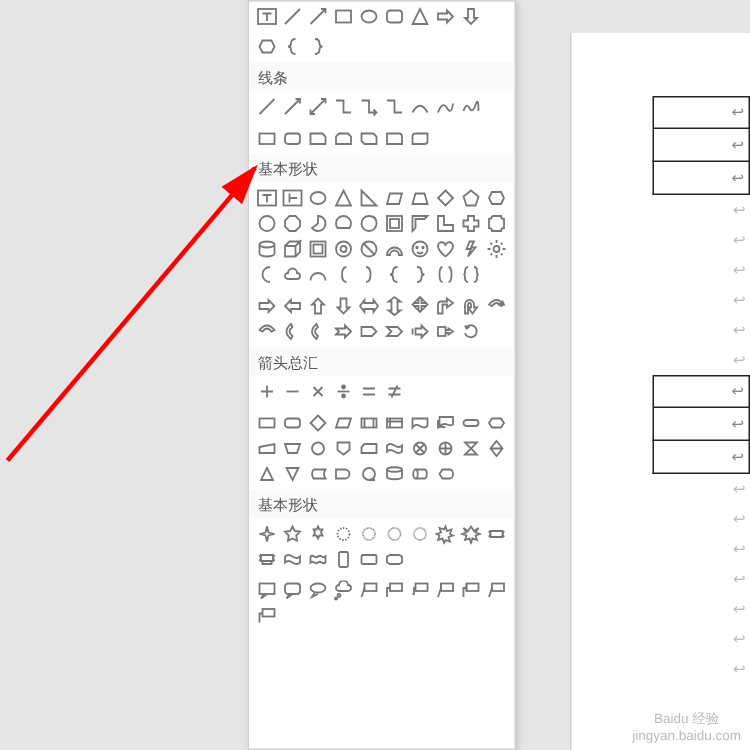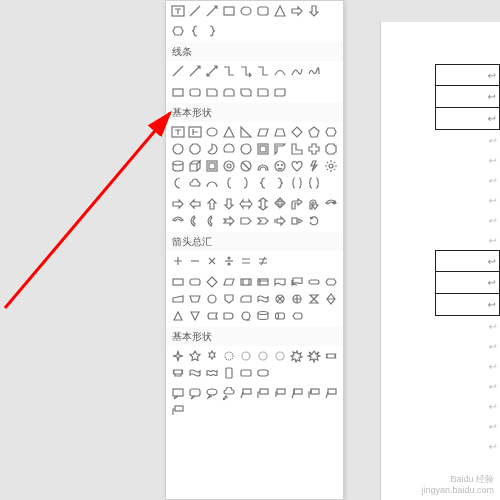--- a/index.html
+++ b/index.html
@@ -70,21 +70,21 @@
       display:flex;align-items:center;justify-content:flex-end;
       padding-right:3px;font-size:10px;color:#888;
     }
     .cell + .cell { border-top:none; }
     .para {
       height:20px;margin-left:54px;display:flex;align-items:center;justify-content:flex-end;
       padding-right:3px;font-size:10px;color:#bbb;
     }
     .watermark{
       position:absolute;right:6px;bottom:4px;font-size:9px;color:#bbb;
-      text-align:right;line-height:1.2;
+      text-align:center;line-height:1.2;
     }
     .truncated-top {
       display:flex;gap:1px;padding:2px 4px;
     }
   </style>
 </head>
 <body>
 
 <div class="doc">
   <div style="height:42px"></div>

